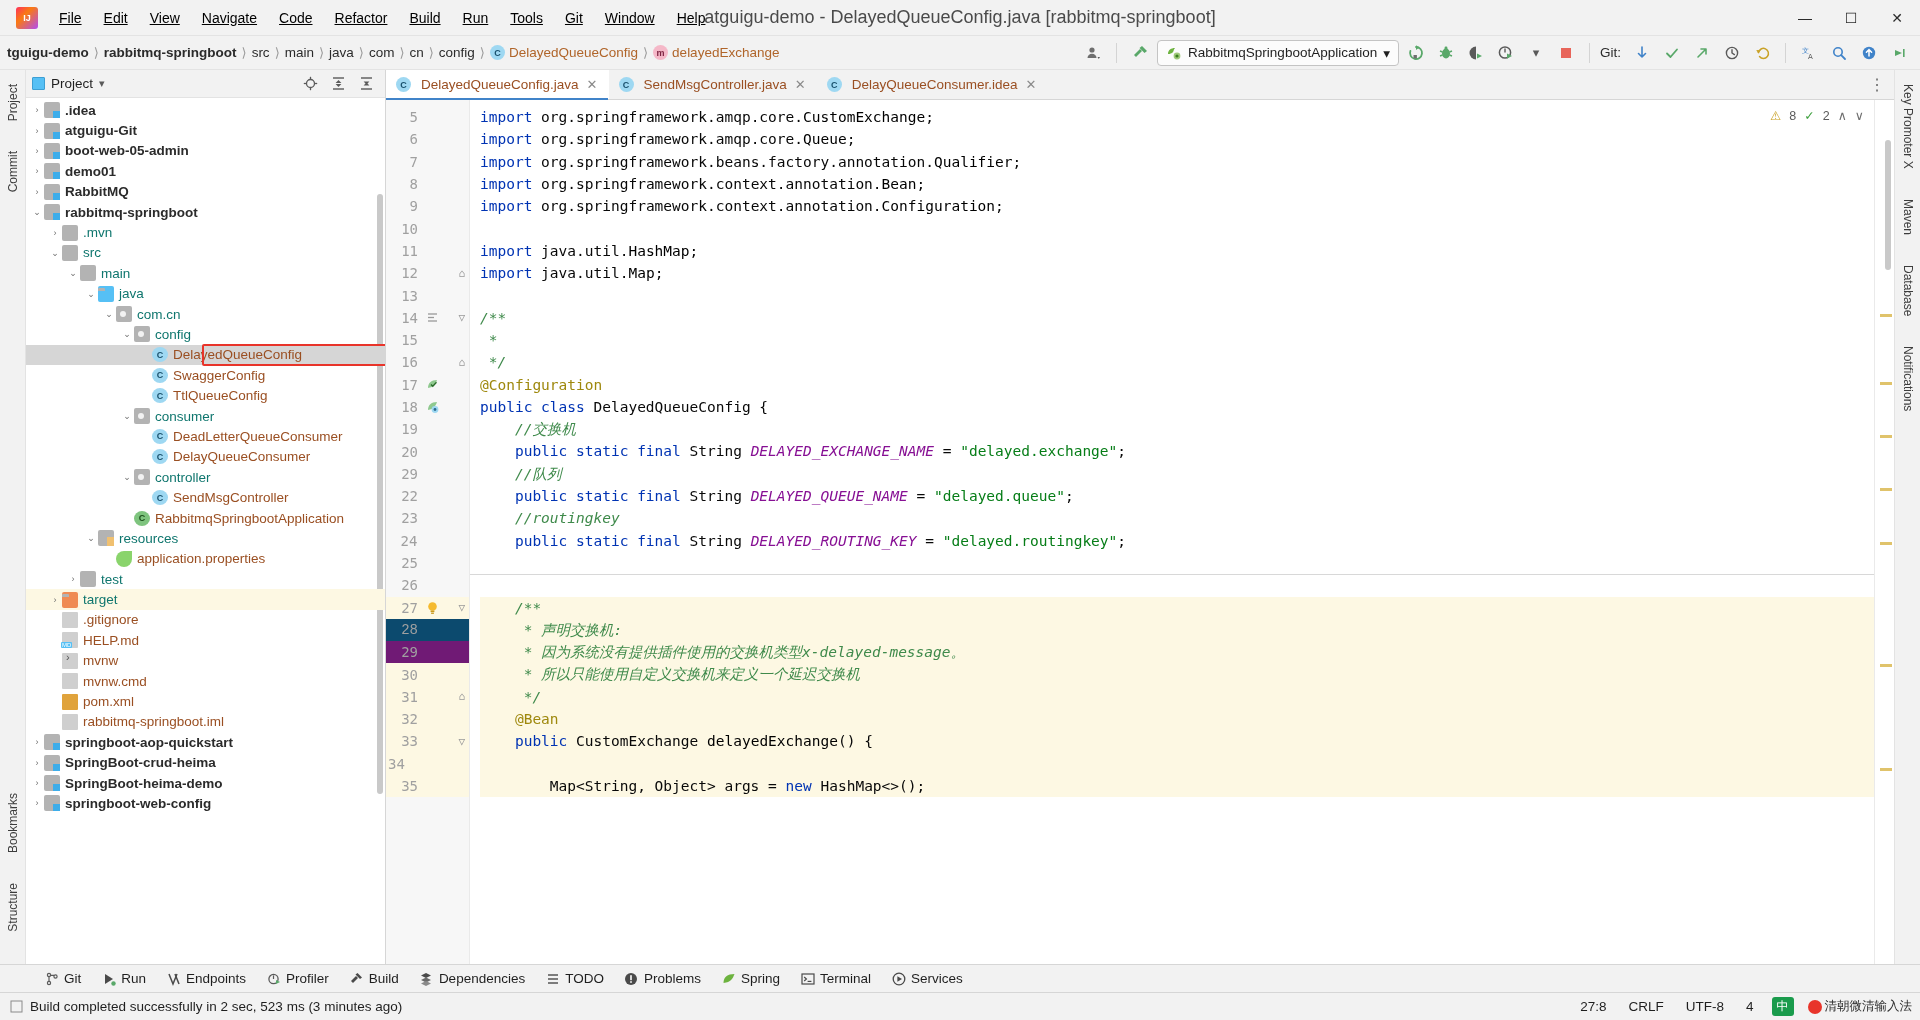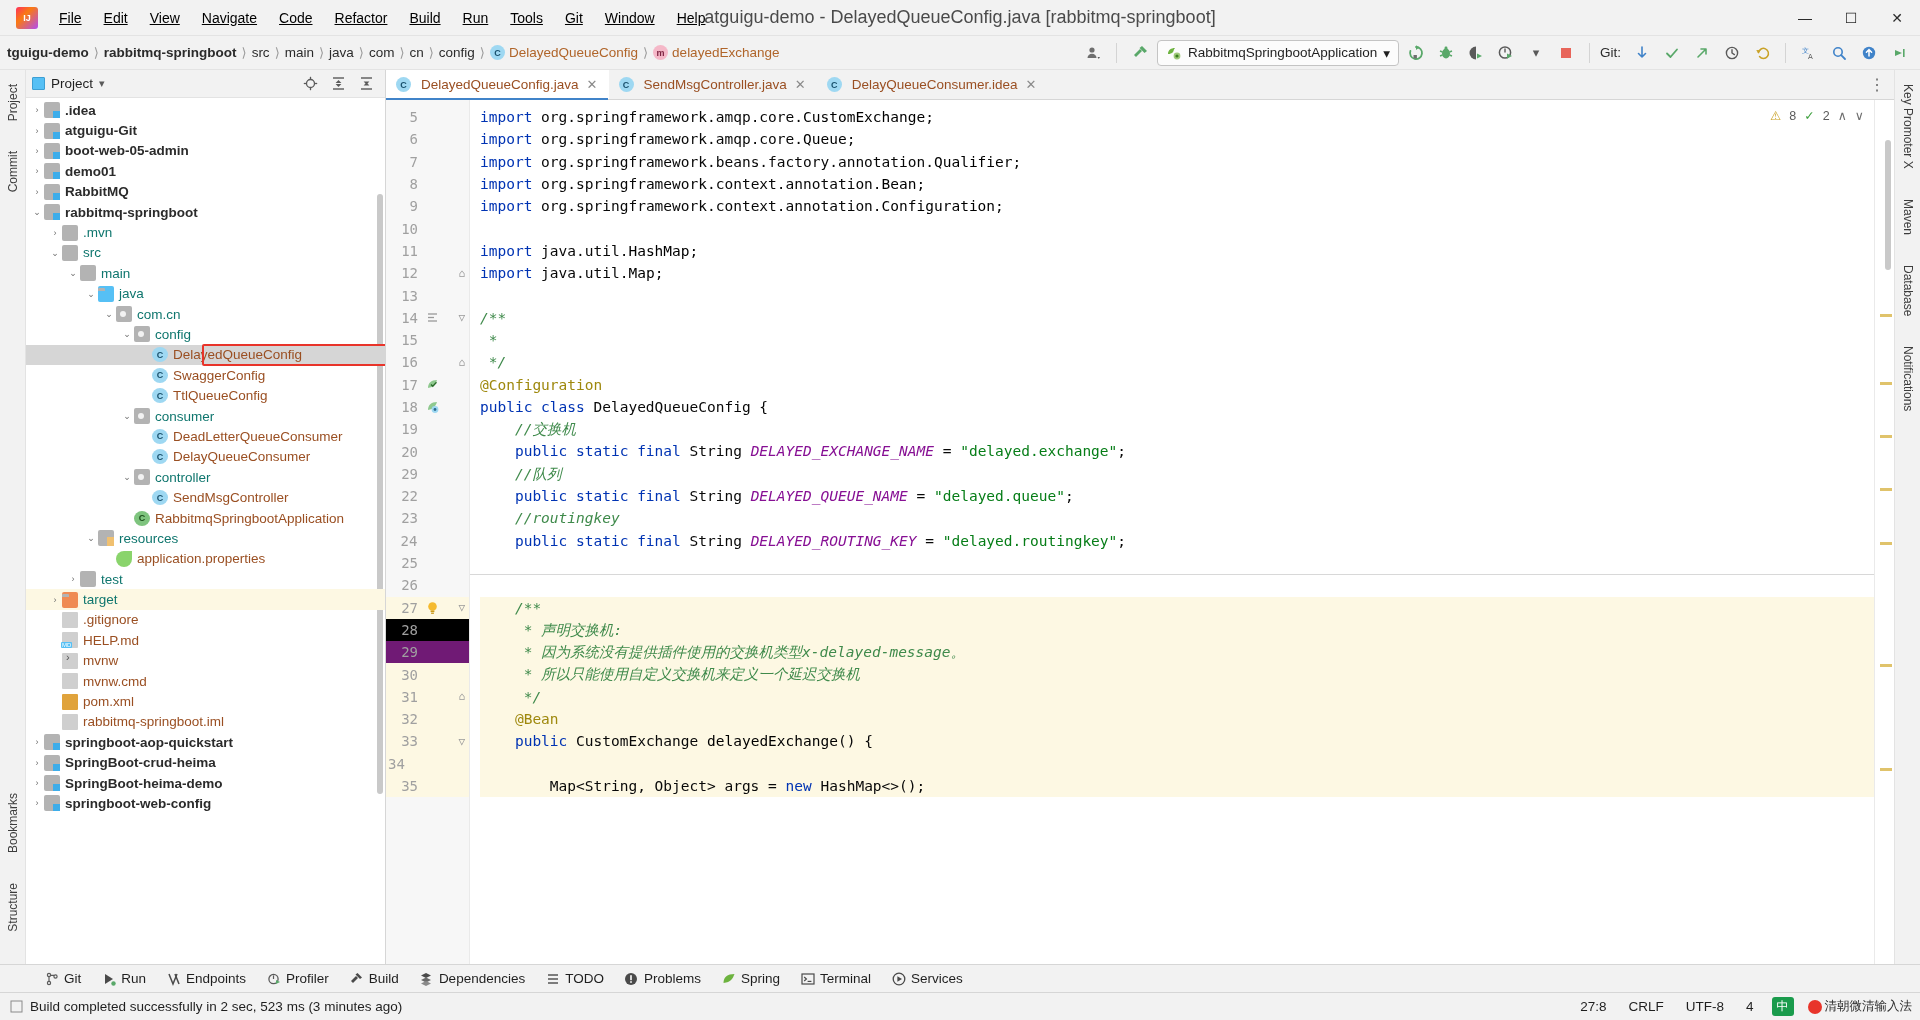--- a/index.html
+++ b/index.html
@@ -743,21 +743,21 @@
               <span style="position:absolute;left:40px;display:flex;align-items:center">
                 <svg width="13" height="14" viewBox="0 0 13 14">
                   <circle cx="6.5" cy="5.5" r="4.3" fill="#f5ba2e"></circle>
                   <rect x="4.6" y="9.6" width="3.8" height="1.5" fill="#c99a1e"></rect>
                   <rect x="5.1" y="11.6" width="2.8" height="1.3" fill="#c99a1e"></rect>
                 </svg>
               </span>
               <span class="fold">▽</span>
               <span class="gnum" style="position:absolute;left:2px;width:30px;text-align:right">27</span>
             </div>
-            <div class="gline" style="background: #000000;">
+            <div class="gline" style="background: #0c4a6e; font-family: Liberation Mono, monospace;">
               <span class="gnum" style="position:absolute;left:2px;width:30px;text-align:right">28</span>
             </div>
             <div class="gline" style="background: #701a75;">
               <span class="gnum" style="position:absolute;left:2px;width:30px;text-align:right">29</span>
             </div>
             <div class="gline" style="background: rgb(253, 248, 227);">
               <span class="gnum" style="position:absolute;left:2px;width:30px;text-align:right">30</span>
             </div>
             <div class="gline" style="background: rgb(253, 248, 227);">
               <span class="fold">⌂</span>

